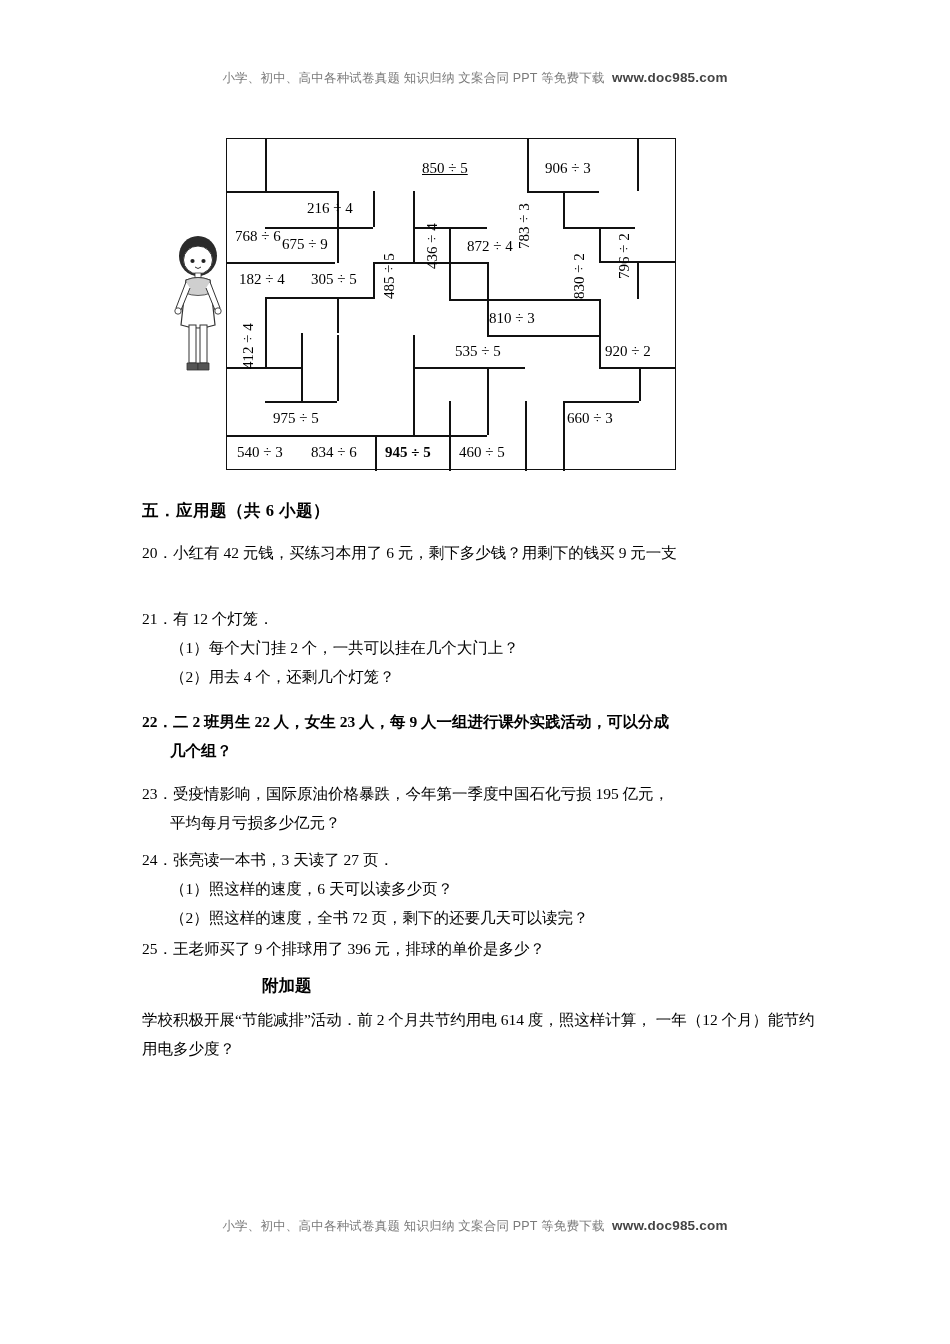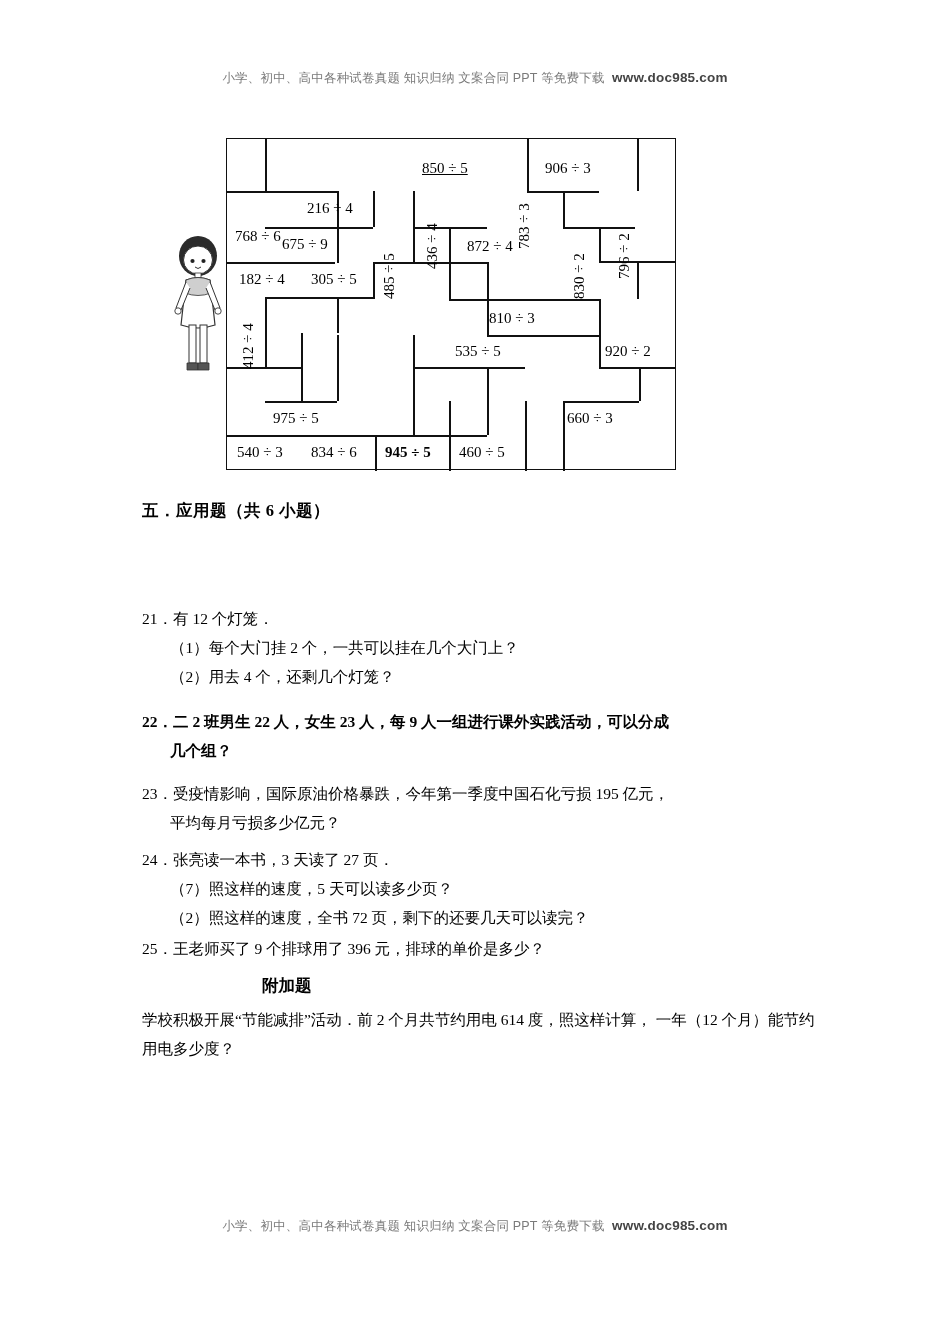--- a/index.html
+++ b/index.html
@@ -232,41 +232,42 @@
       <div class="cellnum" style="left:10px; top:306px;">540 ÷ 3</div>
       <div class="cellnum" style="left:84px; top:306px;">834 ÷ 6</div>
       <div class="cellnum" style="left:158px;top:306px;font-weight:bold;">945 ÷ 5</div>
       <div class="cellnum" style="left:232px;top:306px;">460 ÷ 5</div>
     </div>
   </div>
 
   <div class="section-title" style="top:500px;">五．应用题（共 6 小题）</div>
 
   <div class="q" style="top:538px;">
+    <span>20．小红有 42 元钱，买练习本用了 6 元，剩下多少钱？用剩下的钱买 9 元一支</span>
   </div>
 
   <div class="q" style="top:604px;">
     <span>21．有 12 个灯笼．</span>
     <span class="hang">（1）每个大门挂 2 个，一共可以挂在几个大门上？</span>
     <span class="hang">（2）用去 4 个，还剩几个灯笼？</span>
   </div>
 
   <div class="q" style="top:707px;font-weight:bold;">
     <span>22．二 2 班男生 22 人，女生 23 人，每 9 人一组进行课外实践活动，可以分成</span>
     <span class="hang">几个组？</span>
   </div>
 
   <div class="q" style="top:779px;">
     <span>23．受疫情影响，国际原油价格暴跌，今年第一季度中国石化亏损 195 亿元，</span>
     <span class="hang">平均每月亏损多少亿元？</span>
   </div>
 
   <div class="q" style="top:845px;">
     <span>24．张亮读一本书，3 天读了 27 页．</span>
-    <span class="hang">（7）照这样的速度，5 天可以读多少页？</span>
+    <span class="hang">（1）照这样的速度，6 天可以读多少页？</span>
     <span class="hang">（2）照这样的速度，全书 72 页，剩下的还要几天可以读完？</span>
   </div>
 
   <div class="q" style="top:934px;">
     <span>25．王老师买了 9 个排球用了 396 元，排球的单价是多少？</span>
   </div>
 
   <div class="addon-title" style="top:975px;">附加题</div>
   <div class="addon-body" style="top:1005px;">
     <span>学校积极开展“节能减排”活动．前 2 个月共节约用电 614 度，照这样计算，</span>

